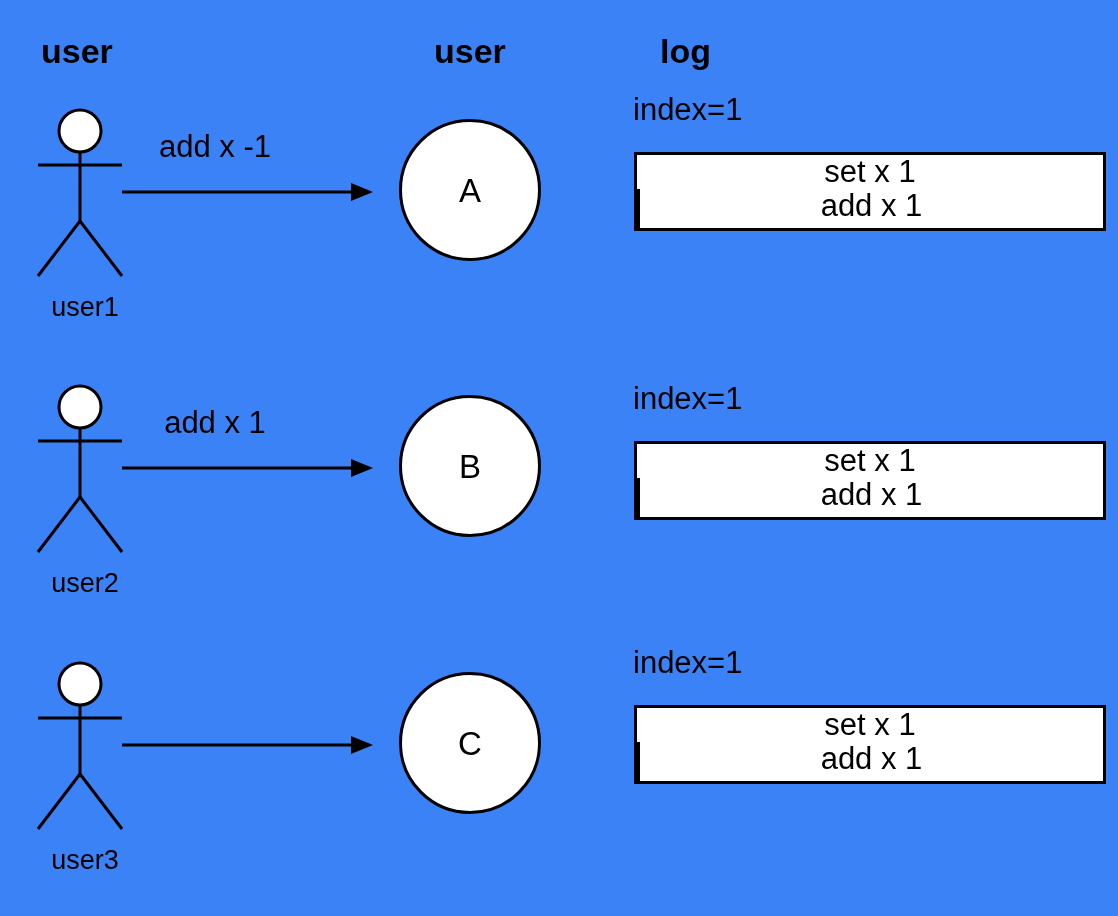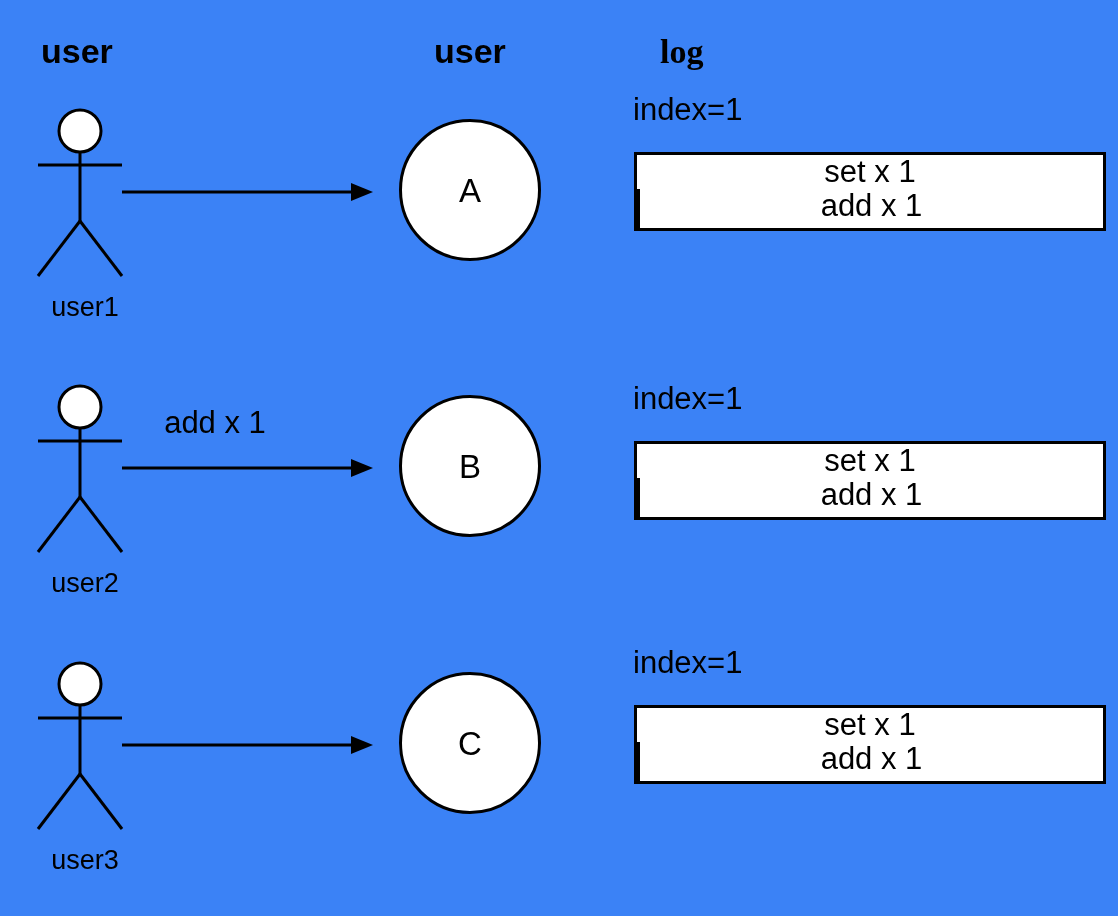--- a/index.html
+++ b/index.html
@@ -4,21 +4,21 @@
 <style>
   html,body{margin:0;padding:0;background:#ffffff;}
   .canvas{
     position:relative;width:1118px;height:916px;background:#3b82f6;
     font-family:"Liberation Sans","DejaVu Sans",sans-serif;color:#000;
     overflow:hidden;
   }
   .hdr{position:absolute;top:33px;font-size:34px;font-weight:bold;line-height:1.1;white-space:nowrap;}
   .hdr-user{left:41px;}
   .hdr-node{left:434px;}
-  .hdr-log{left:660px;font-family:Liberation Serif, serif;}
+  .hdr-log{left:660px;}
 
   .row{position:absolute;left:0;width:1118px;height:340px;}
   .row-1{top:0;}
   .row-2{top:276px;}
   .row-3{top:553px;}
 
   .actor{position:absolute;left:28px;top:104px;width:110px;height:180px;}
   .actor line,.actor circle{stroke:#000;stroke-width:3;fill:none;}
   .actor circle{fill:#fff;}
 
@@ -57,20 +57,21 @@
 
   <div class="row row-1">
     <svg class="actor" viewBox="0 0 110 180">
       <circle cx="52" cy="27" r="21"></circle>
       <line x1="52" y1="48" x2="52" y2="117"></line>
       <line x1="10" y1="61" x2="94" y2="61"></line>
       <line x1="52" y1="117" x2="10" y2="172"></line>
       <line x1="52" y1="117" x2="94" y2="172"></line>
     </svg>
     <div class="user-label">user1</div>
+    <div class="msg-label">add x -1</div>
     <svg class="arrow" viewBox="0 0 270 24">
       <line x1="4" y1="12" x2="235" y2="12"></line>
       <polygon points="233,3 255,12 233,21"></polygon>
     </svg>
     <div class="node-circle">
       <span class="node-letter">A</span>
     </div>
     <div class="log-group">
       <div class="index-label">index=1</div>
       <div class="log-table">

